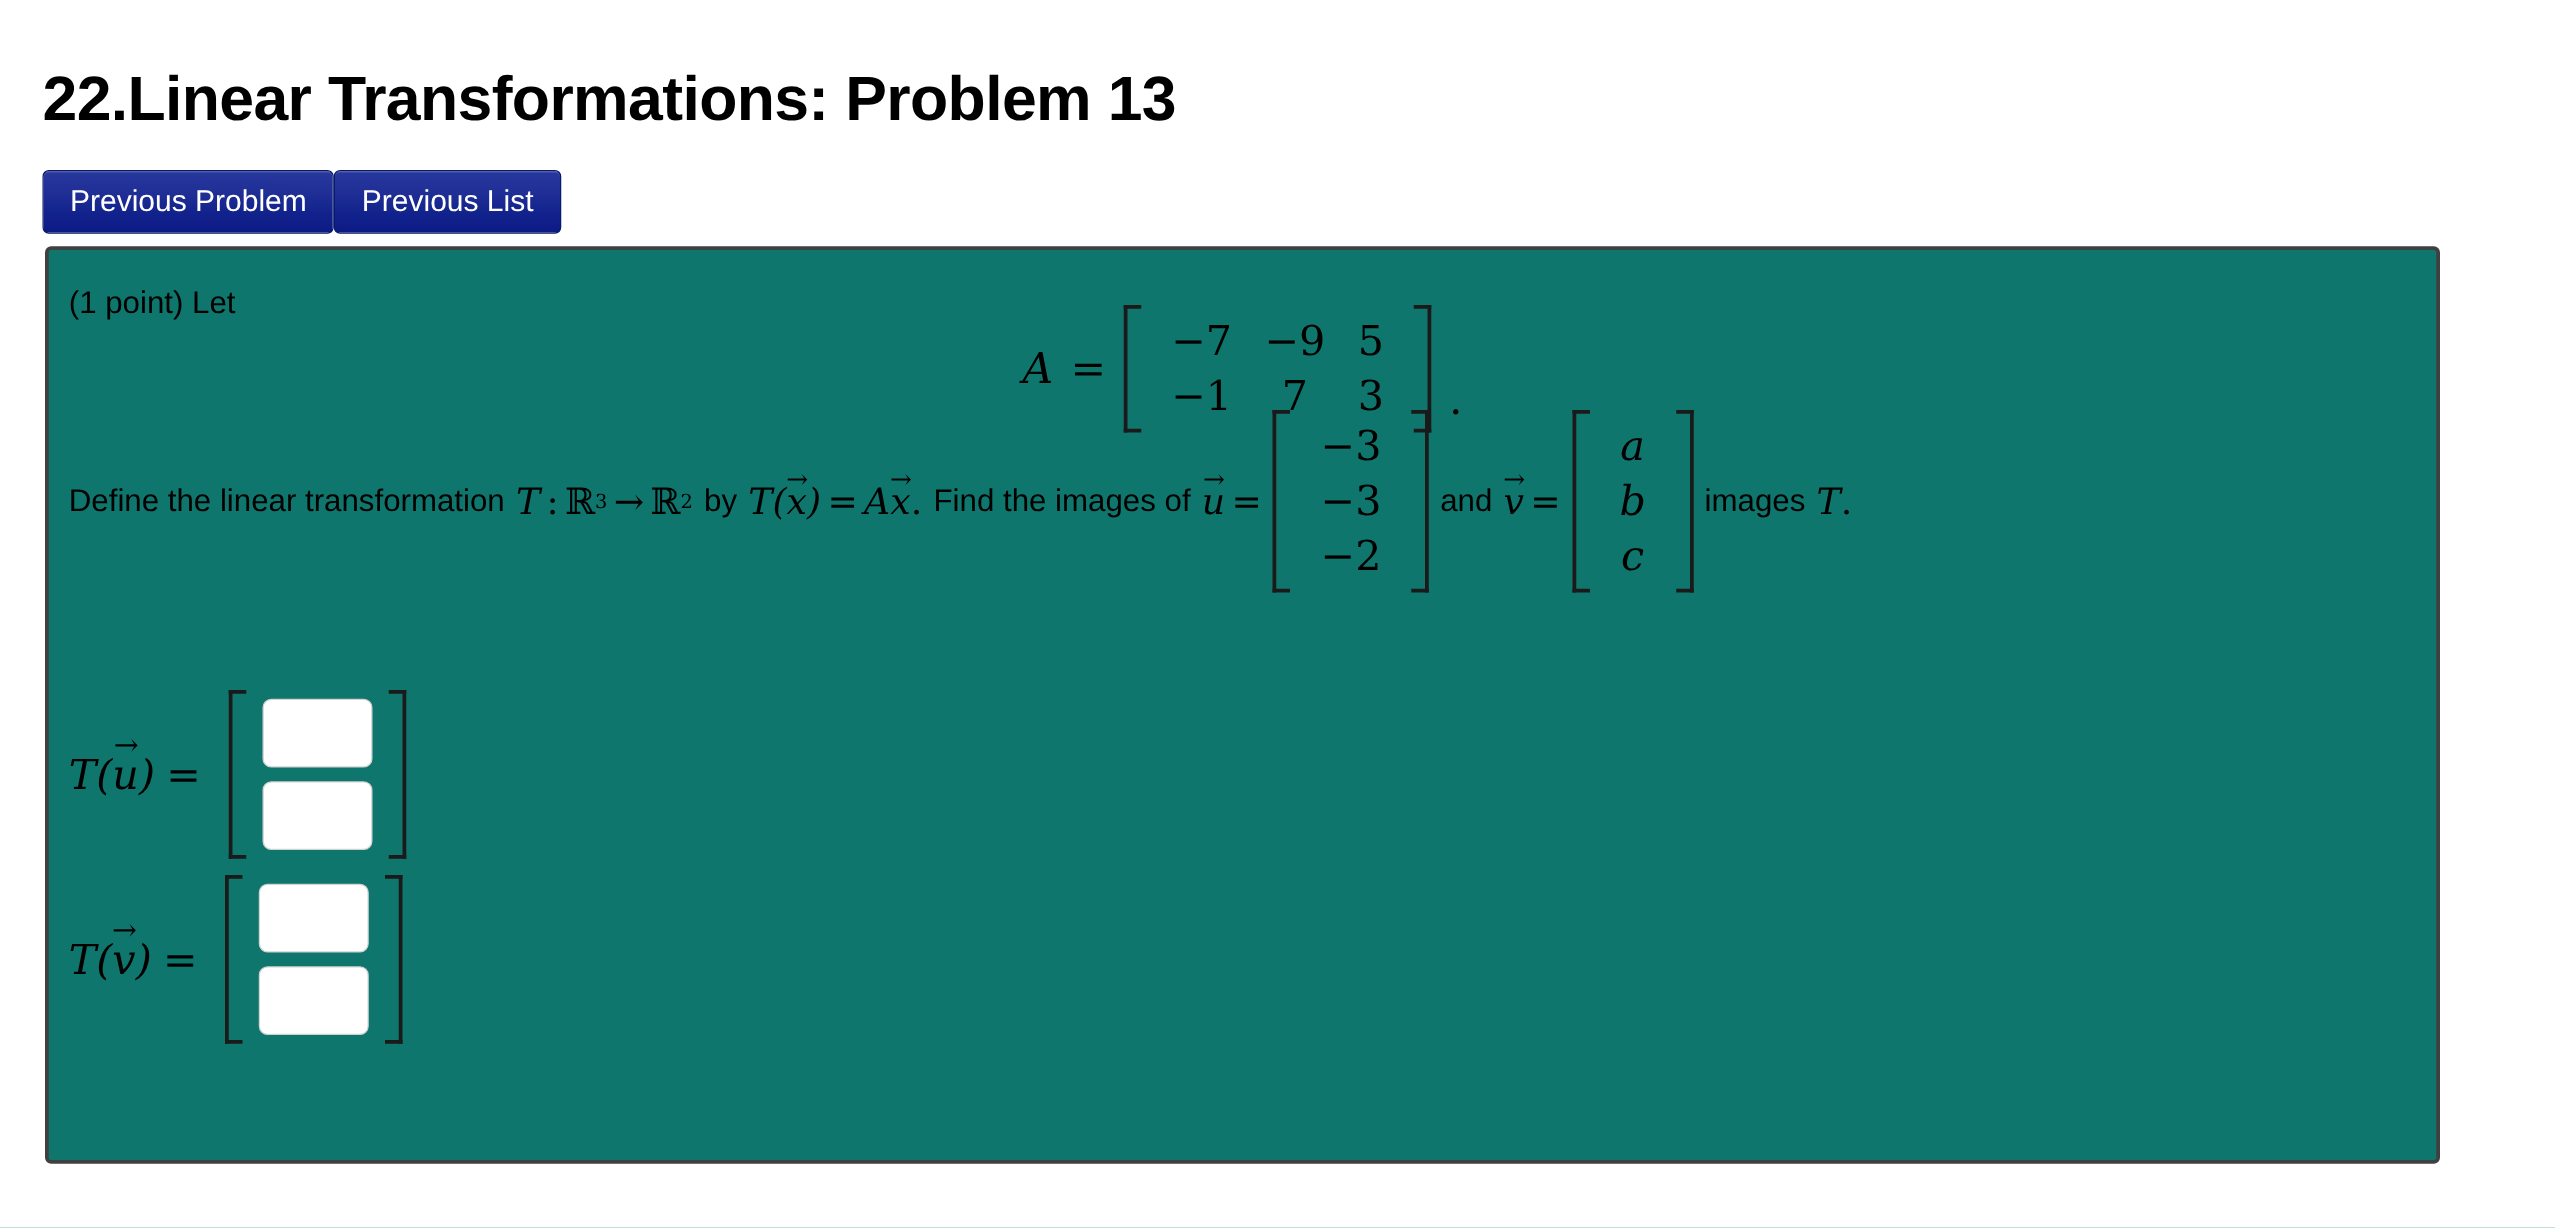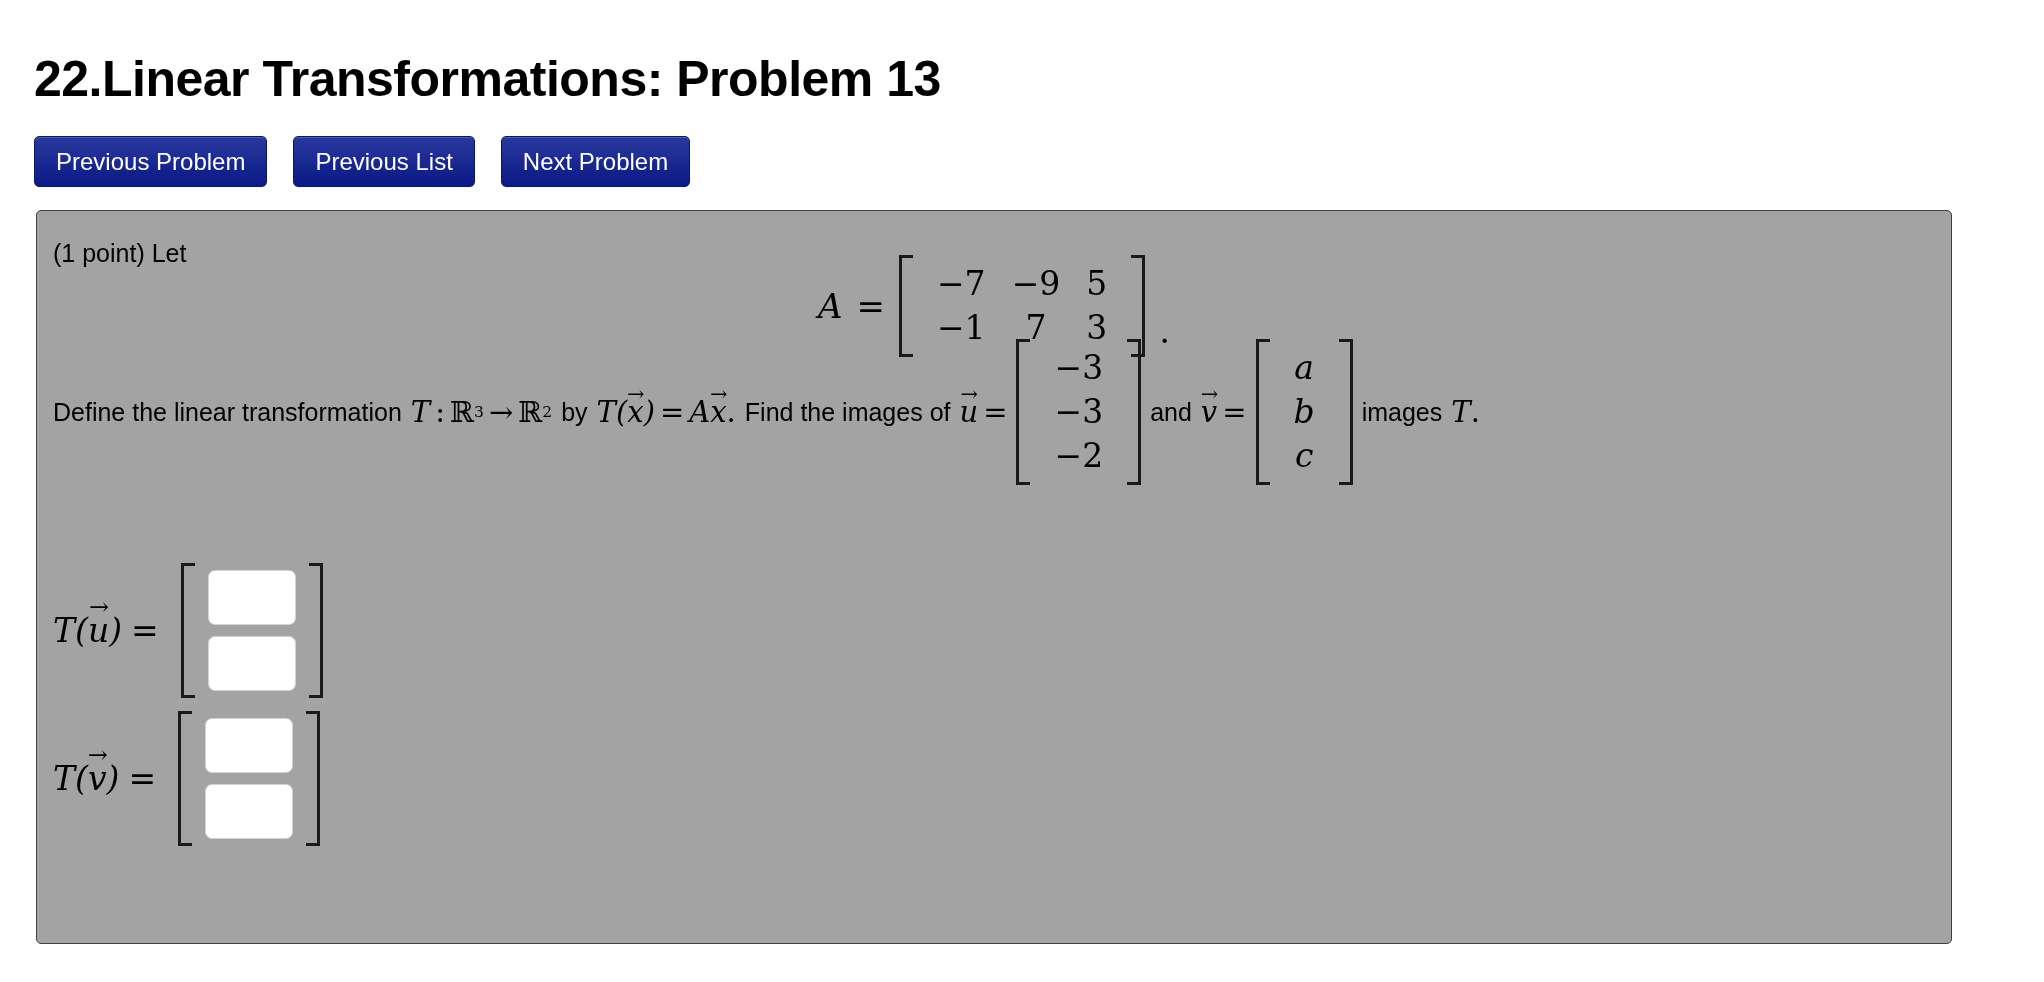--- a/index.html
+++ b/index.html
@@ -36,21 +36,21 @@
     color: #000000;
     white-space: nowrap;
   }
 
   
   .nav-buttons {
     position: absolute;
     left: 34px;
     top: 136px;
     display: flex;
-    gap: 26px;
+    gap: 0;
     align-items: flex-end;
   }
   .nav-btn {
     display: inline-flex;
     align-items: center;
     justify-content: center;
     height: 51px;
     padding: 0 21px;
     border: 1px solid #0a1a6b;
     border-radius: 5px;
@@ -61,25 +61,25 @@
     line-height: 1;
     white-space: nowrap;
     cursor: pointer;
     box-shadow: inset 0 1px 0 rgba(255,255,255,0.18);
   }
 
   
   .problem-panel {
     position: absolute;
     left: 36px;
-    top: 210px;
+    top: 197px;
     width: 1916px;
     height: 734px;
-    background: #a3a3a3;
-    border: 1px solid #404040;
+    background: #0f766e;
+    border: 3px solid #404040;
     border-radius: 5px;
   }
 
   .point-line {
     position: absolute;
     left: 16px;
     top: 27px;
     font-size: 25px;
     line-height: 30px;
     color: #000000;
@@ -260,21 +260,20 @@
 </head>
 <body>
 
 <div class="page">
 
   <h1 class="page-title">22.Linear Transformations: Problem 13</h1>
 
   <div class="nav-buttons">
     <button class="nav-btn">Previous Problem</button>
     <button class="nav-btn">Previous List</button>
-    <button class="nav-btn">Next Problem</button>
   </div>
 
   <div class="problem-panel">
 
     <div class="point-line">(1 point) Let</div>
 
     <div class="eq-A">
       <div class="eq-A-inner">
         <span class="eq-A-lhs">
           <span class="math">A</span>

